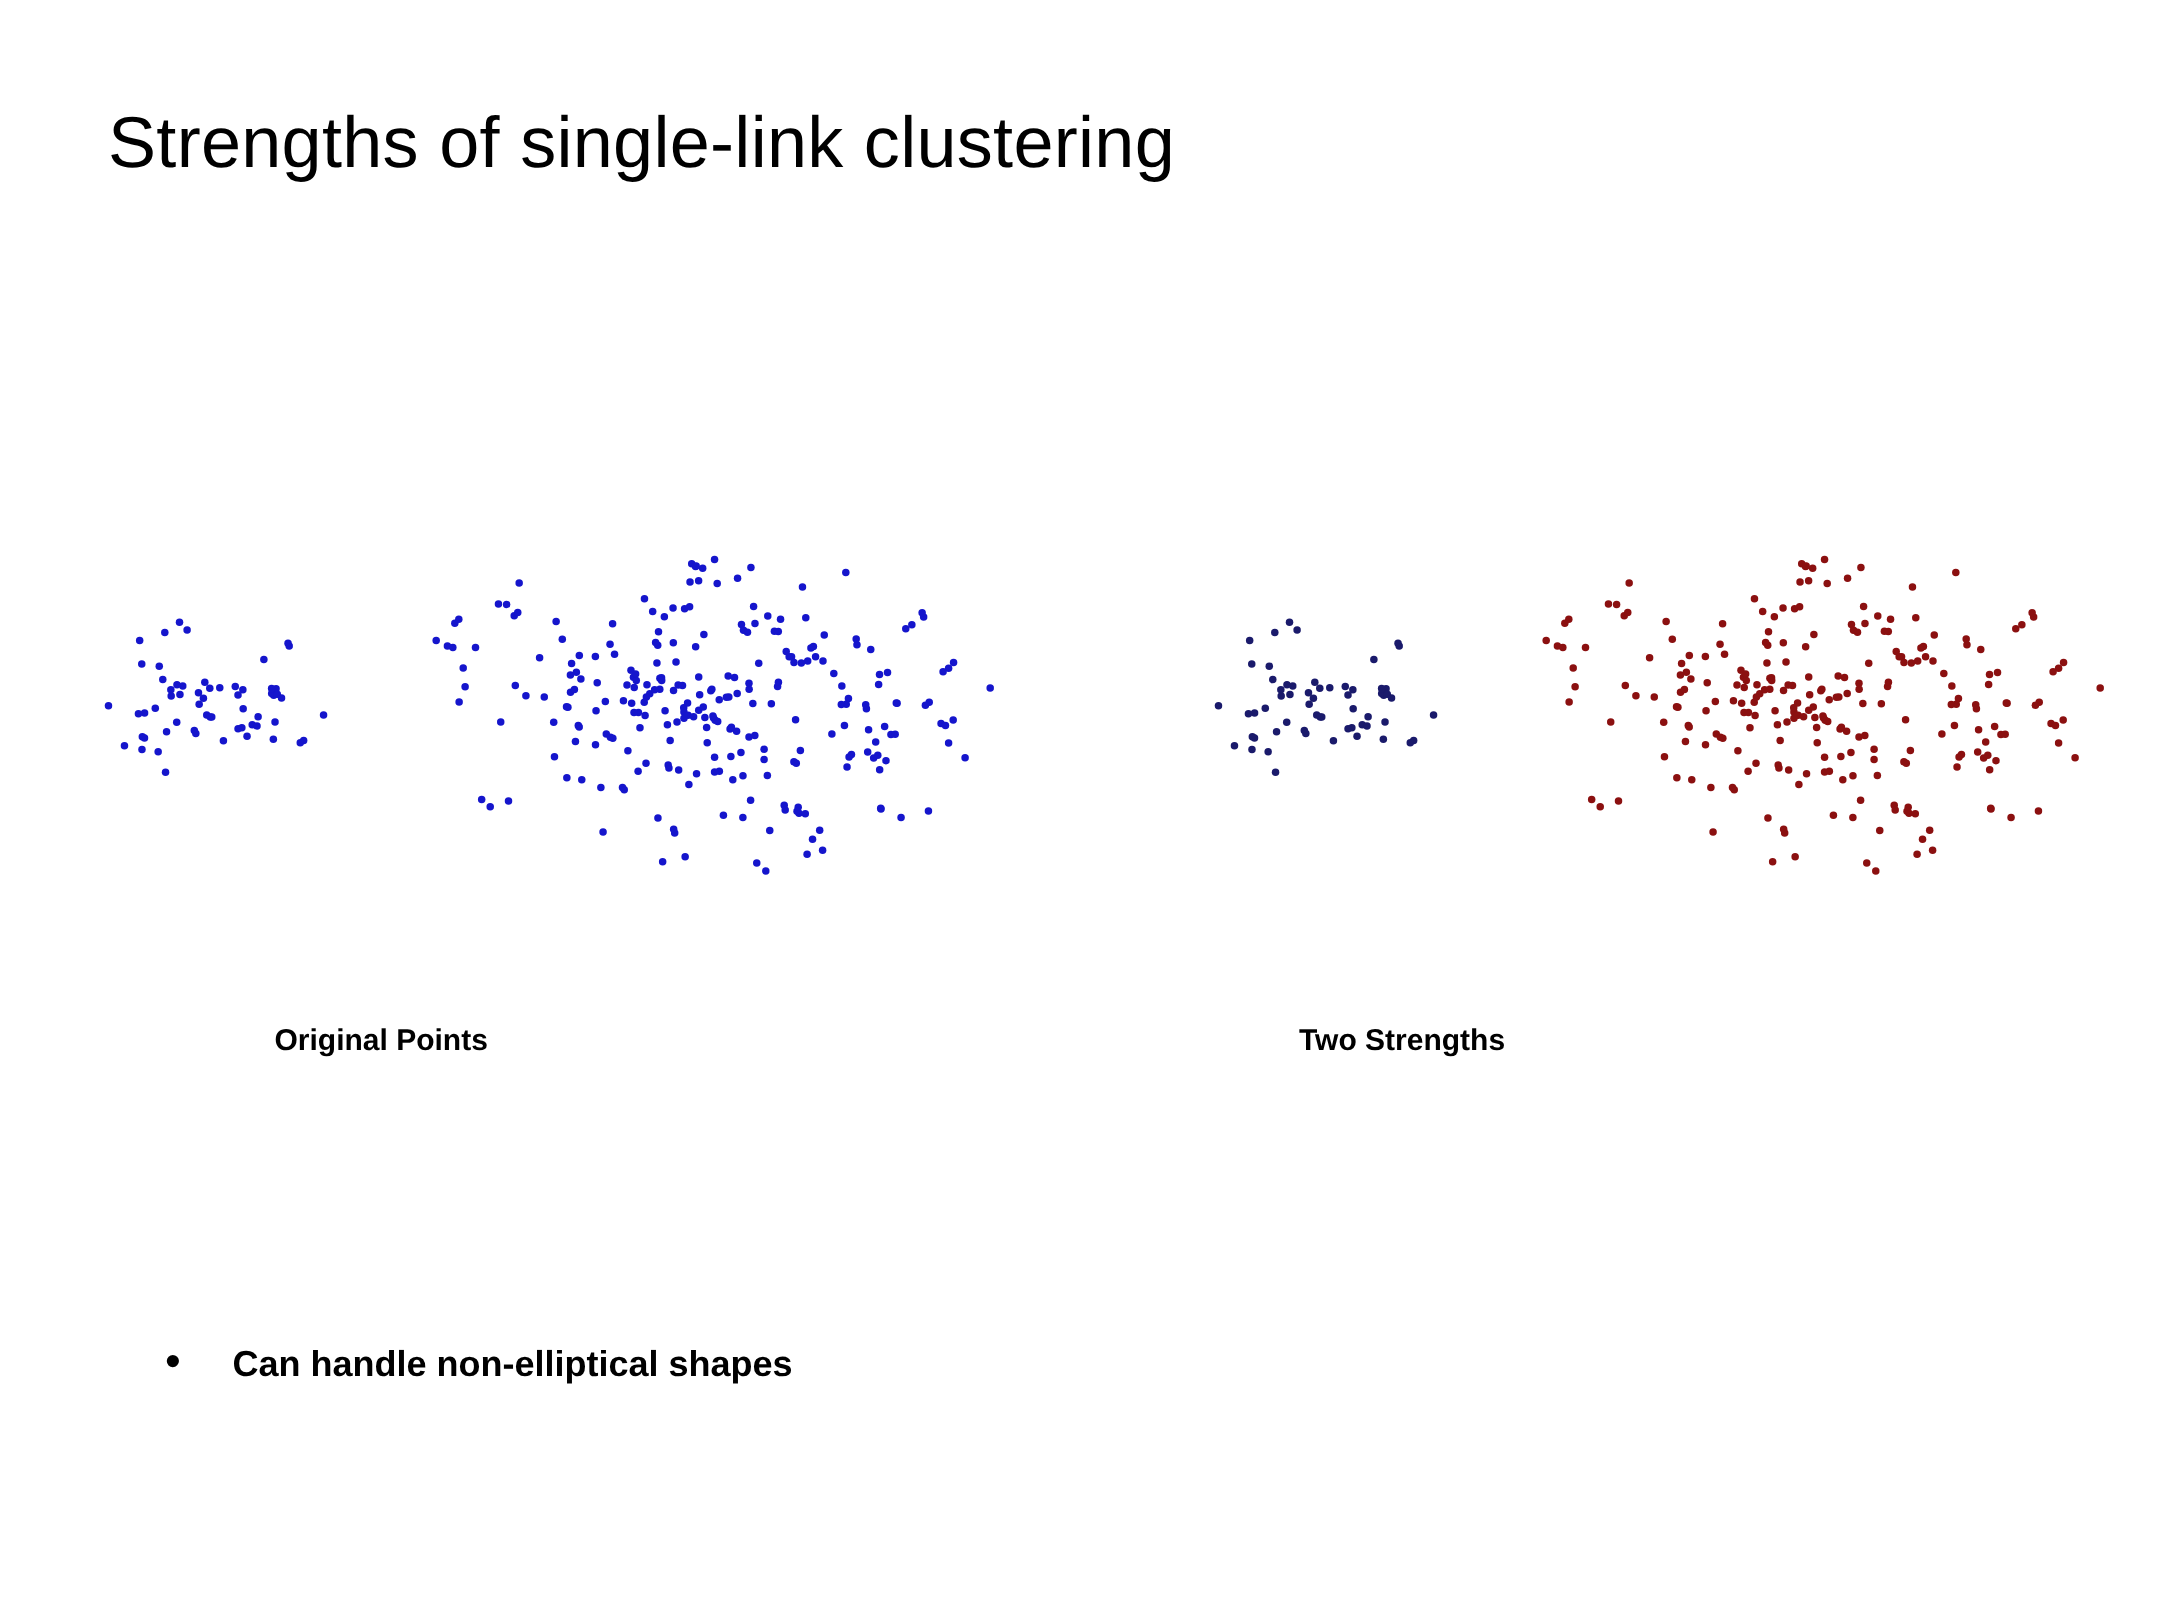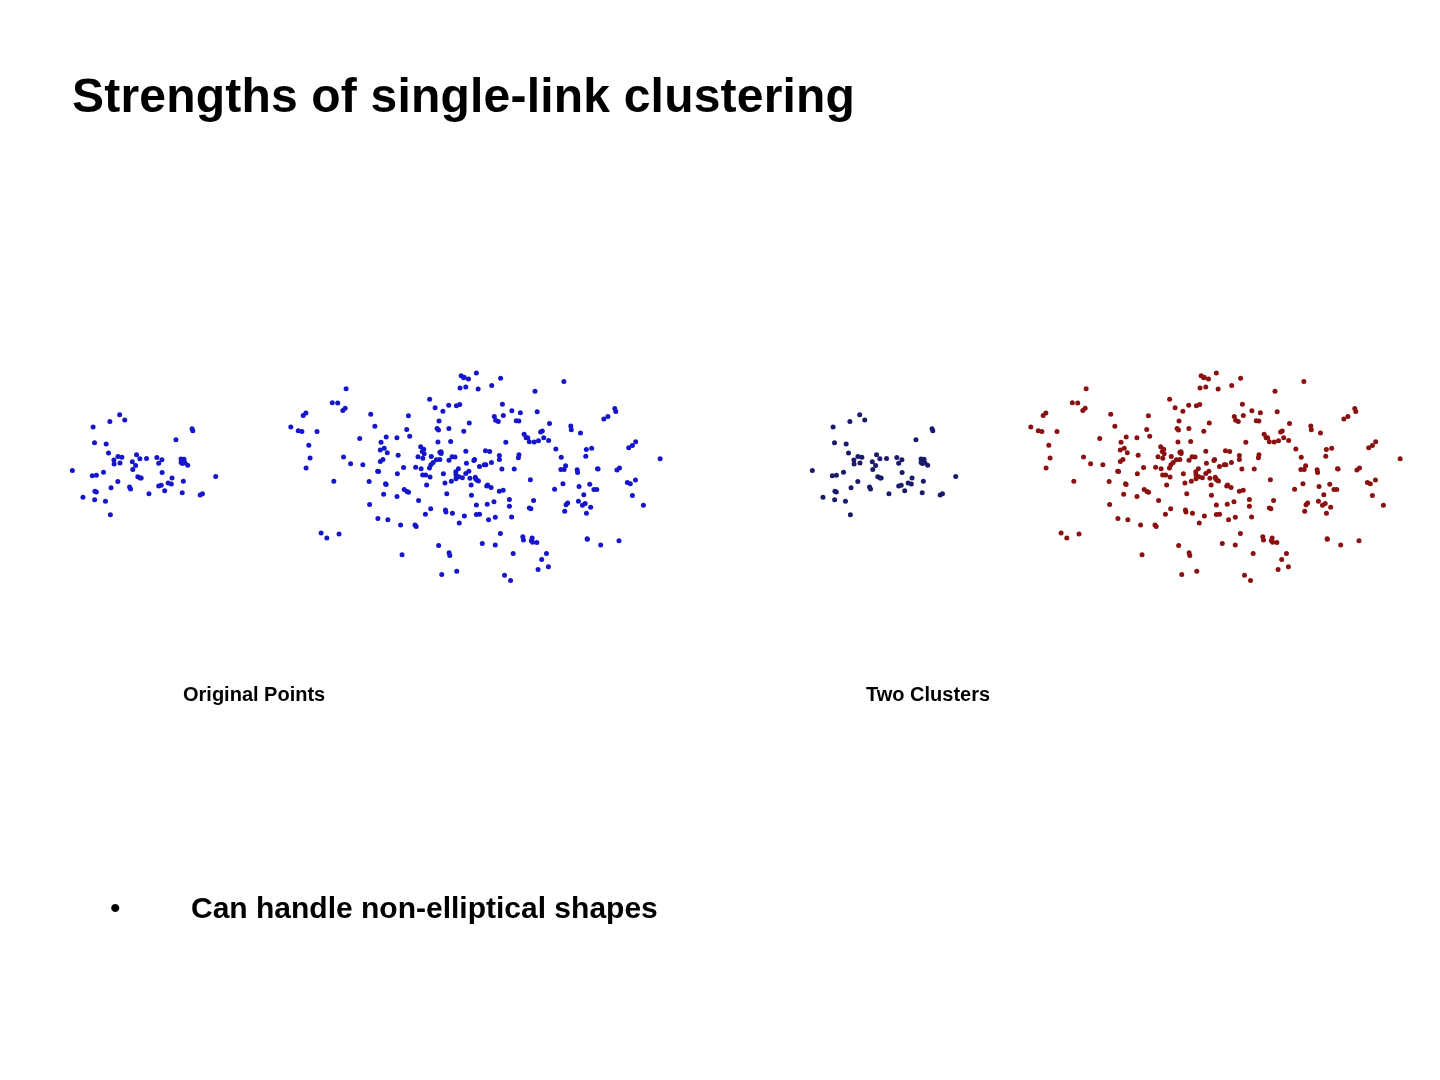--- a/index.html
+++ b/index.html
@@ -24,21 +24,21 @@
     width: 1440px;
     height: 1080px;
     background: #ffffff;
   }
 
   #slide-title {
     position: absolute;
     left: 72px;
     top: 38px;
     font-size: 48px;
-    font-weight: 700;
+    font-weight: 400;
     line-height: 1.1;
     letter-spacing: 0.2px;
     color: #000000;
     white-space: nowrap;
   }
 
   .figure-panel {
     position: absolute;
     top: 340px;
     width: 660px;
@@ -80,26 +80,25 @@
   }
   .bullet-marker {
     width: 45px;
     flex: 0 0 45px;
     font-size: 30px;
     line-height: 40px;
     color: #000000;
     text-align: left;
   }
   .bullet-text {
-    font-size: 30px;
+    font-size: 24px;
     font-weight: bold;
     line-height: 40px;
     color: #000000;
     white-space: nowrap;
-    margin-left: 36px;
   }
 </style>
 </head>
 <body>
 
 <div id="slide">
 
   <h1 id="slide-title">Strengths of single-link clustering</h1>
 
   <div class="figure-panel" id="panel-original">
@@ -755,21 +754,21 @@
           <circle cx="531.23" cy="117.26" r="2.5"></circle>
           <circle cx="418.69" cy="65.37" r="2.5"></circle>
           <circle cx="388.00" cy="116.71" r="2.5"></circle>
           <circle cx="441.09" cy="144.92" r="2.5"></circle>
         </g>
       </svg>
   </div>
 
   <div class="panel-caption" id="caption-original">Original Points</div>
 
-  <div class="panel-caption" id="caption-clusters">Two Clusters</div>
+  <div class="panel-caption" id="caption-clusters">Two Strengths</div>
 
   <div id="bullet-list">
     <div class="bullet-row">
       <span class="bullet-marker">•</span>
       <span class="bullet-text">Can handle non-elliptical shapes</span>
     </div>
   </div>
 
 </div>
 

